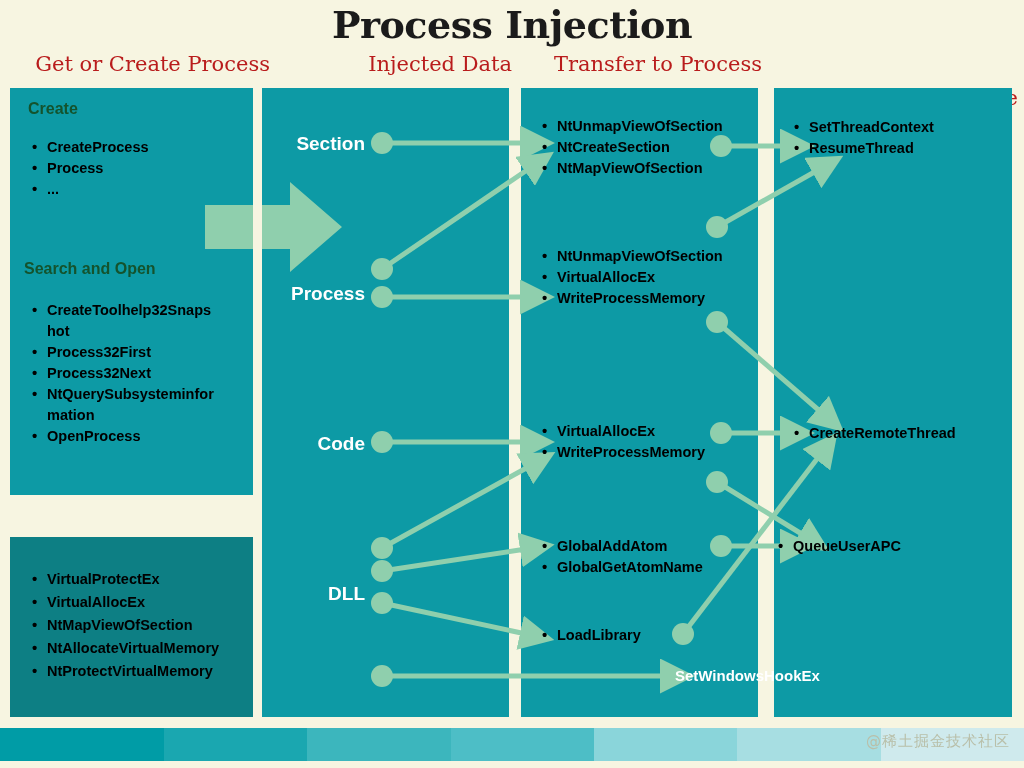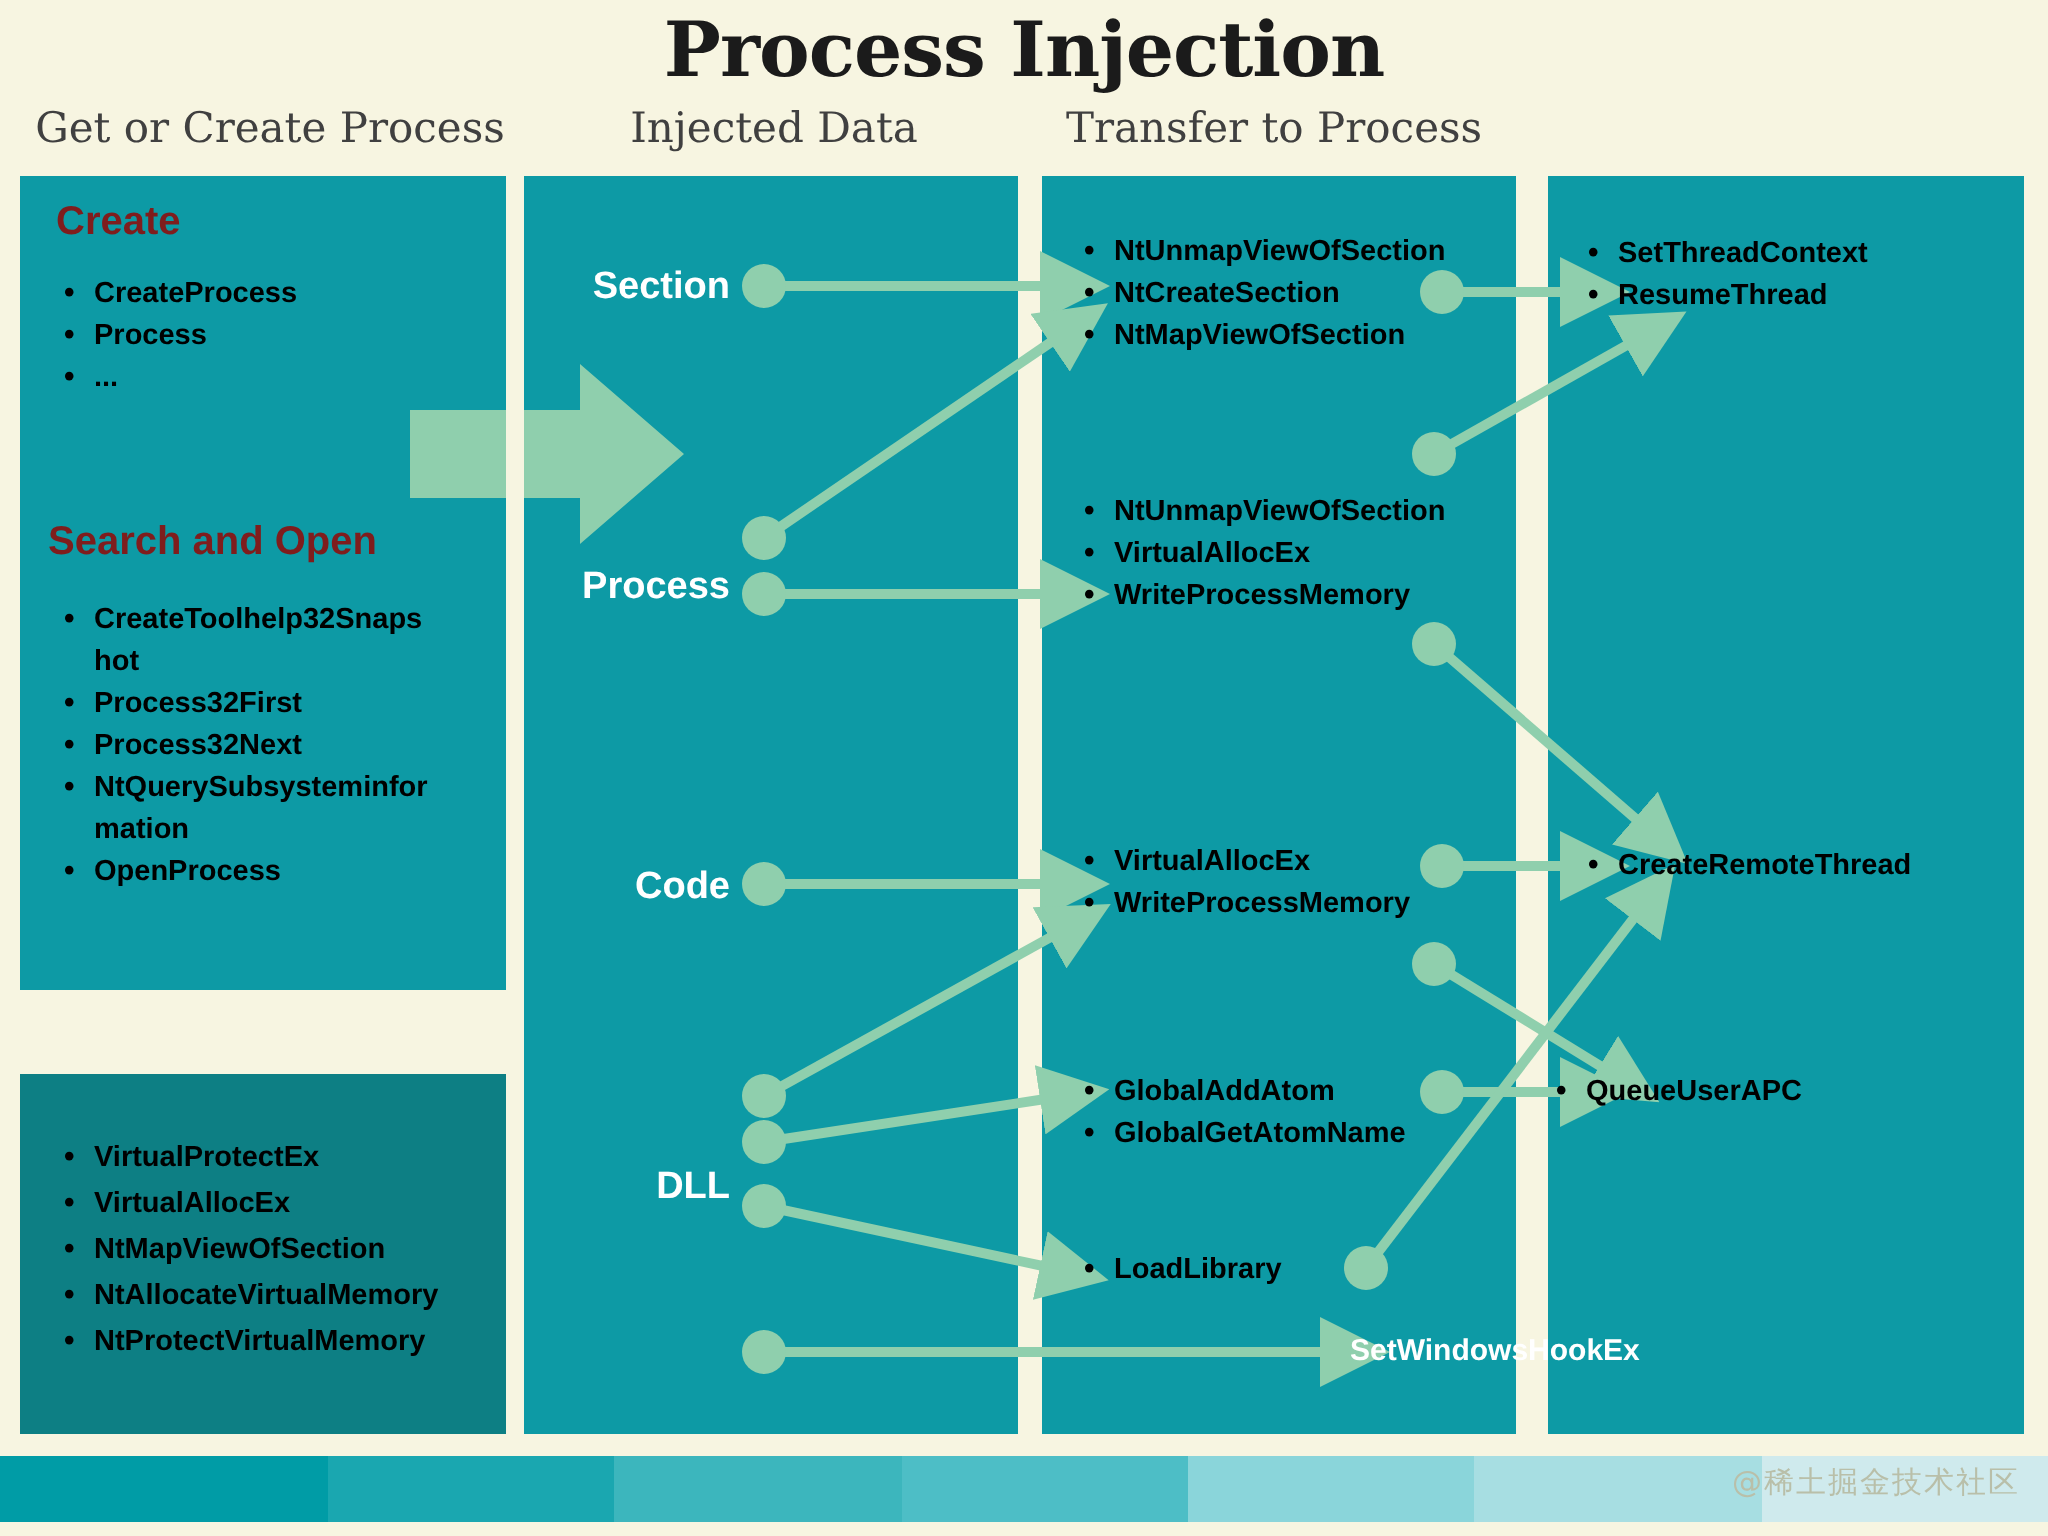--- a/index.html
+++ b/index.html
@@ -19,38 +19,38 @@
     font-family:"DejaVu Serif","Liberation Serif",serif;
     font-weight:bold;
     font-size:38px;
     color:#1b1b1b;
     letter-spacing:-0.5px;
   }
   .colhead{
     position:absolute;
     font-family:"DejaVu Serif","Liberation Serif",serif;
     font-size:21px;
-    color:#404040;
-    text-align:center;
+    color:#b91c1c;
+    text-align:right;
     white-space:nowrap;
   }
 
   
   .panel{
     position:absolute;
     background:#0d9aa5;
   }
   .panel.dark{background:#0d7f84;}
 
   
   .sect-title{
     position:absolute;
-    color:#7f1d1d;
-    font-weight:bold;
-    font-size:20px;
+    color:#14532d;
+    font-weight:bold;
+    font-size:16px;
     white-space:nowrap;
   }
   .bullets{
     position:absolute;
     color:#000000;
     font-weight:bold;
     font-size:14.5px;
     line-height:21px;
     margin:0;
     padding:0;

